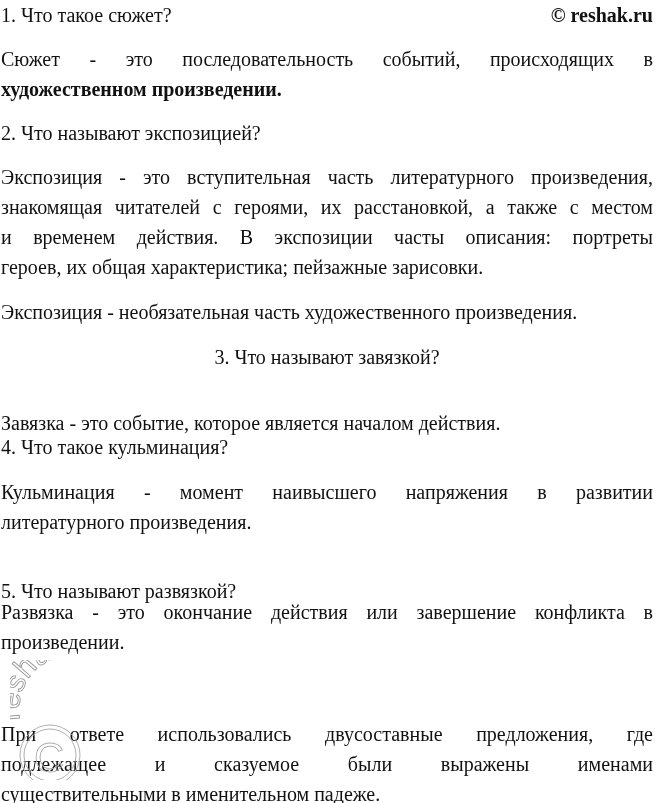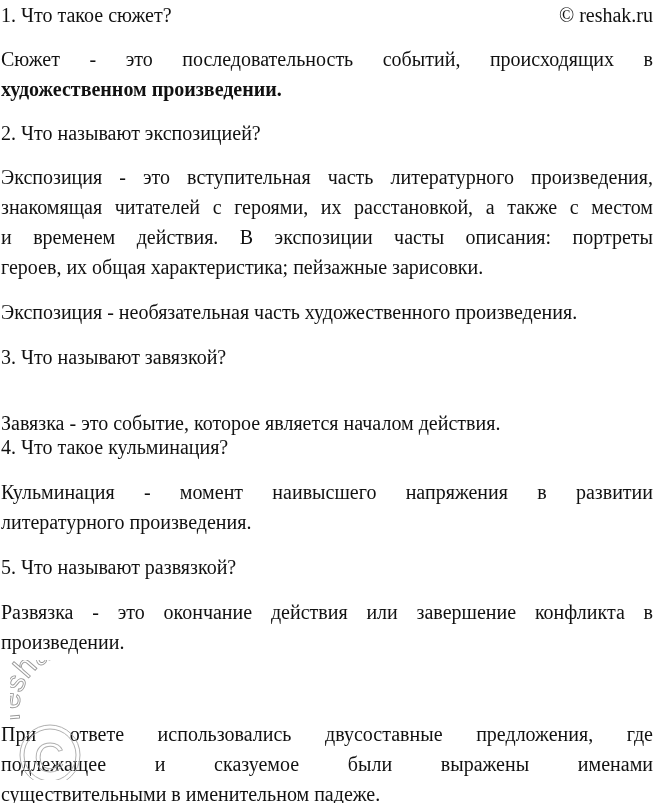--- a/index.html
+++ b/index.html
@@ -8,21 +8,21 @@
       font-family: "Liberation Serif", "DejaVu Serif", serif;
       font-size: 20px; color: #111111;
     }
     .line {
       position: absolute; left: 1px; width: 652px;
       line-height: 30px; white-space: nowrap;
     }
     .justify {
       text-align: justify; text-align-last: justify; white-space: normal;
     }
-    .copyright { position: absolute; right: 4px; top: 0; line-height: 30px; }
+    .copyright { position: absolute; right: 4px; top: 0; line-height: 30px; font-weight: bold; }
     .watermark {
       position: absolute; left: 10px; top: 660px; width: 150px; height: 120px;
       pointer-events: none;
     }
   </style>
 </head>
 <body>
 
 <div>
 
@@ -34,30 +34,30 @@
 
   <div class="line" style="top:118px;">2. Что называют экспозицией?</div>
 
   <div class="line justify" style="top:162px;">Экспозиция - это вступительная часть литературного произведения,</div>
   <div class="line justify" style="top:192px;">знакомящая читателей с героями, их расстановкой, а также с местом</div>
   <div class="line justify" style="top:222px;">и временем действия. В экспозиции часты описания: портреты</div>
   <div class="line" style="top:252px;">героев, их общая характеристика; пейзажные зарисовки.</div>
 
   <div class="line" style="top:297px;">Экспозиция - необязательная часть художественного произведения.</div>
 
-  <div class="line" style="top:342px;">3. Что называют завязкой?</div>
+  <div class="line" style="top:342px;text-align:center;">3. Что называют завязкой?</div>
 
   <div class="line" style="top:387px;margin-top:21px;">Завязка - это событие, которое является началом действия.</div>
 
   <div class="line" style="top:432px;">4. Что такое кульминация?</div>
 
   <div class="line justify" style="top:477px;">Кульминация - момент наивысшего напряжения в развитии</div>
   <div class="line" style="top:507px;">литературного произведения.</div>
 
-  <div class="line" style="top:552px;">5. Что называют развязкой?</div>
+  <div class="line" style="top:576px;">5. Что называют развязкой?</div>
 
   <div class="line justify" style="top:597px;">Развязка - это окончание действия или завершение конфликта в</div>
   <div class="line" style="top:627px;">произведении.</div>
 
   <div class="line justify" style="top:719px;">При ответе использовались двусоставные предложения, где</div>
   <div class="line justify" style="top:749px;">подлежащее и сказуемое были выражены именами</div>
   <div class="line" style="top:779px;">существительными в именительном падеже.</div>
 
   <svg class="watermark" viewBox="0 0 150 120" xmlns="http://www.w3.org/2000/svg">
     <defs>

